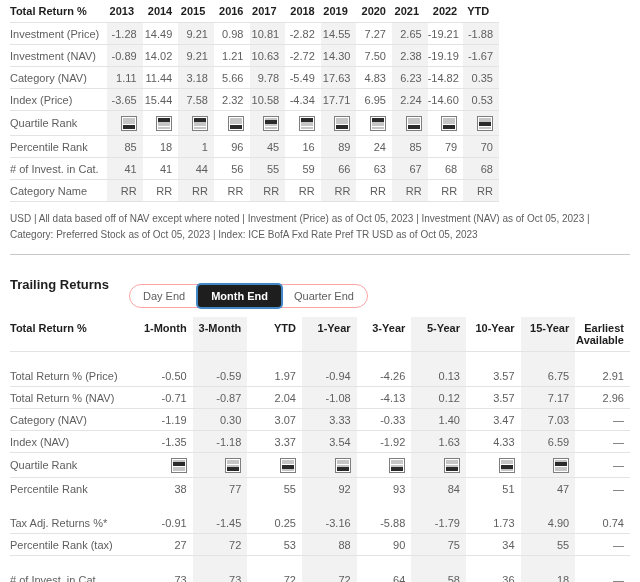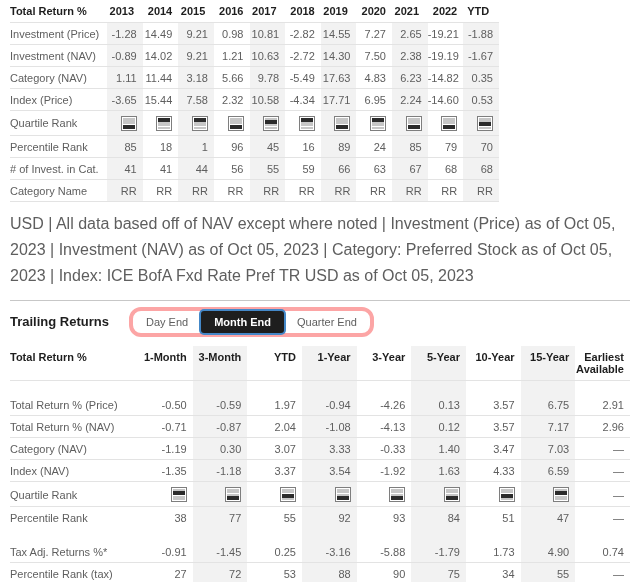--- a/index.html
+++ b/index.html
@@ -17,26 +17,26 @@
   tbody td{color:#5e5e5e;vertical-align:middle;}
   .stripe{background:#f2f2f2;}
   .annual thead .stripe{background:transparent;text-align:center;}
   tr.gap td{border-bottom:none;height:13px;padding:0;}
   tr.noborder td{border-bottom:none;}
 
   .qicon{display:inline-flex;flex-direction:column;justify-content:space-between;width:16px;height:15px;border:1px solid #7e7e7e;background:#fff;box-sizing:border-box;padding:1px;vertical-align:middle;}
   .qicon .band{height:2px;background:#c6c6c6;}
   .qicon .band.active{height:4px;background:#2b2b2b;}
 
-  .footnote{margin:9px 0 10px;font-size:16px;line-height:1.65;color:#5e5e5e;max-width:620px;}
+  .footnote{margin:9px 0 10px;font-size:10px;line-height:1.65;color:#5e5e5e;max-width:620px;}
   .divider{border-top:1px solid #c7c7c7;margin:0 0 6px;}
 
   .section-head{display:flex;align-items:center;gap:20px;margin:5px 0 9px;}
   .section-title{font-size:13px;color:#1e1e1e;margin:0;font-weight:700;}
-  .toggle-group{display:inline-flex;align-items:flex-end;border:4px solid #fca5a5;border-radius:12px;height:22px;background:#fff;}
+  .toggle-group{display:inline-flex;align-items:flex-end;border:1px solid #fca5a5;border-radius:12px;height:22px;background:#fff;margin-top:23px;}
   .toggle-btn{border:none;background:none;height:22px;padding:0 13px;font-family:"Liberation Sans",sans-serif;font-size:11px;color:#5e5e5e;border-radius:12px;cursor:pointer;}
   .toggle-btn.selected{background:#1e1e1e;color:#fff;font-weight:700;border-radius:3px;box-shadow:0 0 0 2px #4488c8;position:relative;z-index:1;}
 </style>
 </head>
 <body>
 
 <div class="page">
 
   <section>
     <table class="rtable annual">

